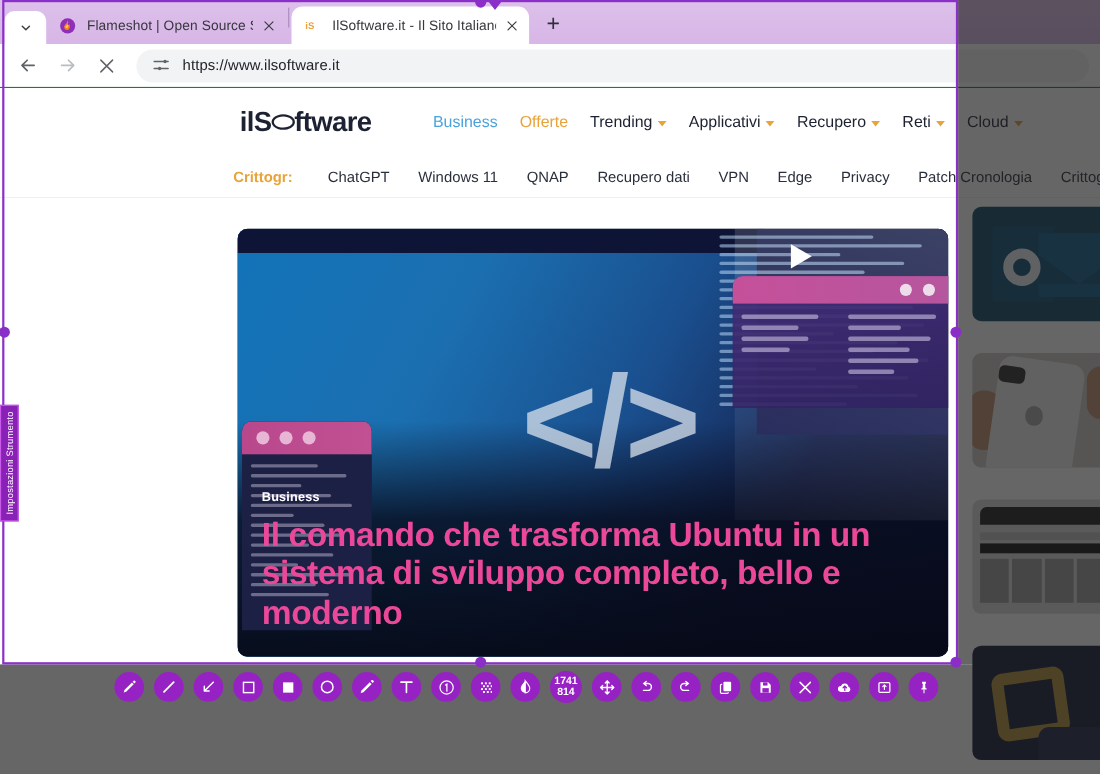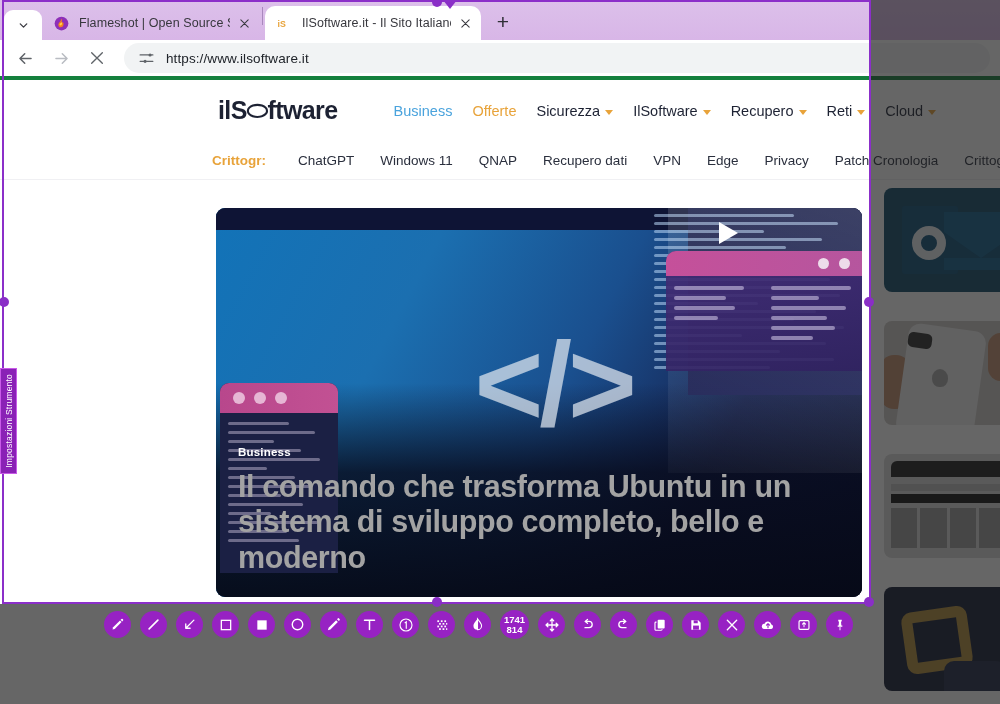--- a/index.html
+++ b/index.html
@@ -87,21 +87,21 @@
     width: 28px; height: 28px; margin: 0 0 4px 8px;
     display:flex; align-items:center; justify-content:center;
     color:#2f2f36; font-size: 21px; font-weight: 300;
   }
 
   .urlbar-row {
     height: 40px;
     background: #ffffff;
     display: flex; align-items: center;
     padding: 0 10px;
-    border-bottom: 4px solid #15803d;
+    border-bottom: 1px solid #15803d;
   }
   .navbtn {
     width: 30px; height: 30px; margin-right: 6px;
     display:flex;align-items:center;justify-content:center;
     color:#5f6368;
   }
   .navbtn.fwd { color:#b9bcc2; }
   .urlfield {
     flex: 1 1 auto;
     height: 30px;
@@ -259,21 +259,21 @@
   }
   .hero-text {
     position:absolute; left: 22px; right: 26px; bottom: 22px;
   }
   .hero-cat {
     font-size: 11.5px; color:#fff; font-weight: 700;
     letter-spacing:.2px; margin-bottom: 11px;
   }
   .hero-title {
     font-size: 30.5px; line-height: 1.16;
-    color: #a3a3a3; font-weight: 700;
+    color: #ec4899; font-weight: 700;
     letter-spacing: -0.4px;
   }
 
   
   .rail {
     position:absolute; left: 884px; top: 108px;
     width: 130px;
   }
   .rail-card {
     width: 128px; height: 104px;
@@ -474,25 +474,25 @@
         <div class="site-header">
           <div class="logo">ilS⬭ftware</div>
           <nav class="mainnav">
             <a class="nav-item business">
                 <span>Business</span>
               </a>
             <a class="nav-item offerte">
                 <span>Offerte</span>
               </a>
             <a class="nav-item">
-                <span>Sicurezza</span>
+                <span>Trending</span>
                 <i class="caret"></i>
               </a>
             <a class="nav-item">
-                <span>IlSoftware</span>
+                <span>Applicativi</span>
                 <i class="caret"></i>
               </a>
             <a class="nav-item">
                 <span>Recupero</span>
                 <i class="caret"></i>
               </a>
             <a class="nav-item">
                 <span>Reti</span>
                 <i class="caret"></i>
               </a>

